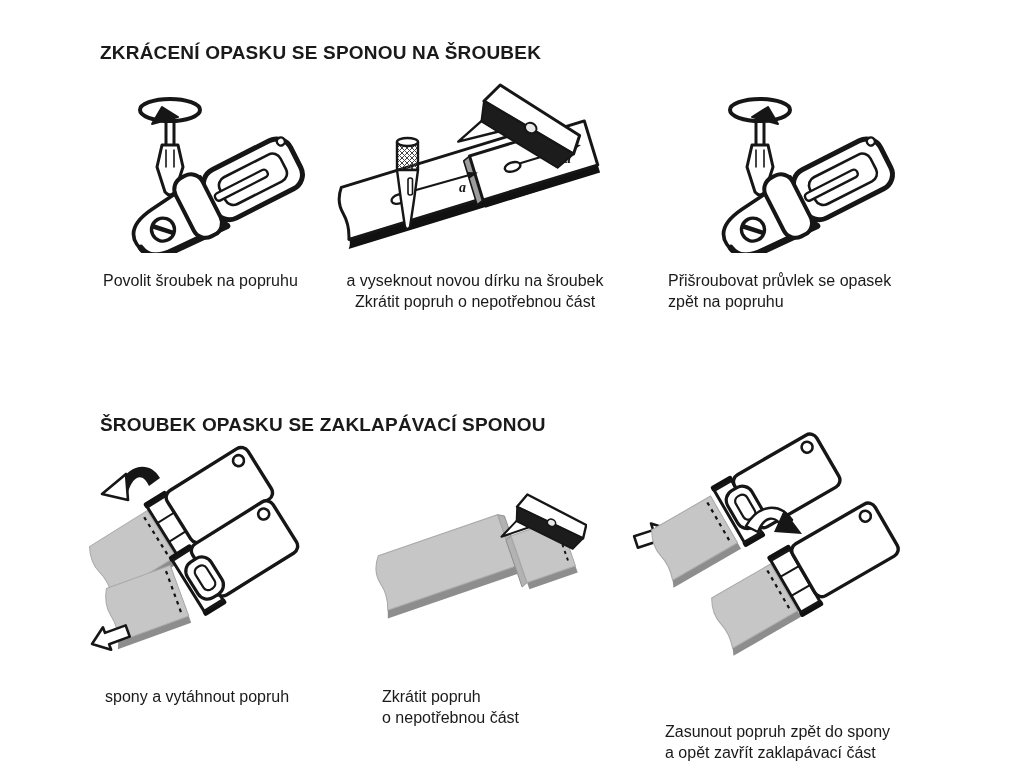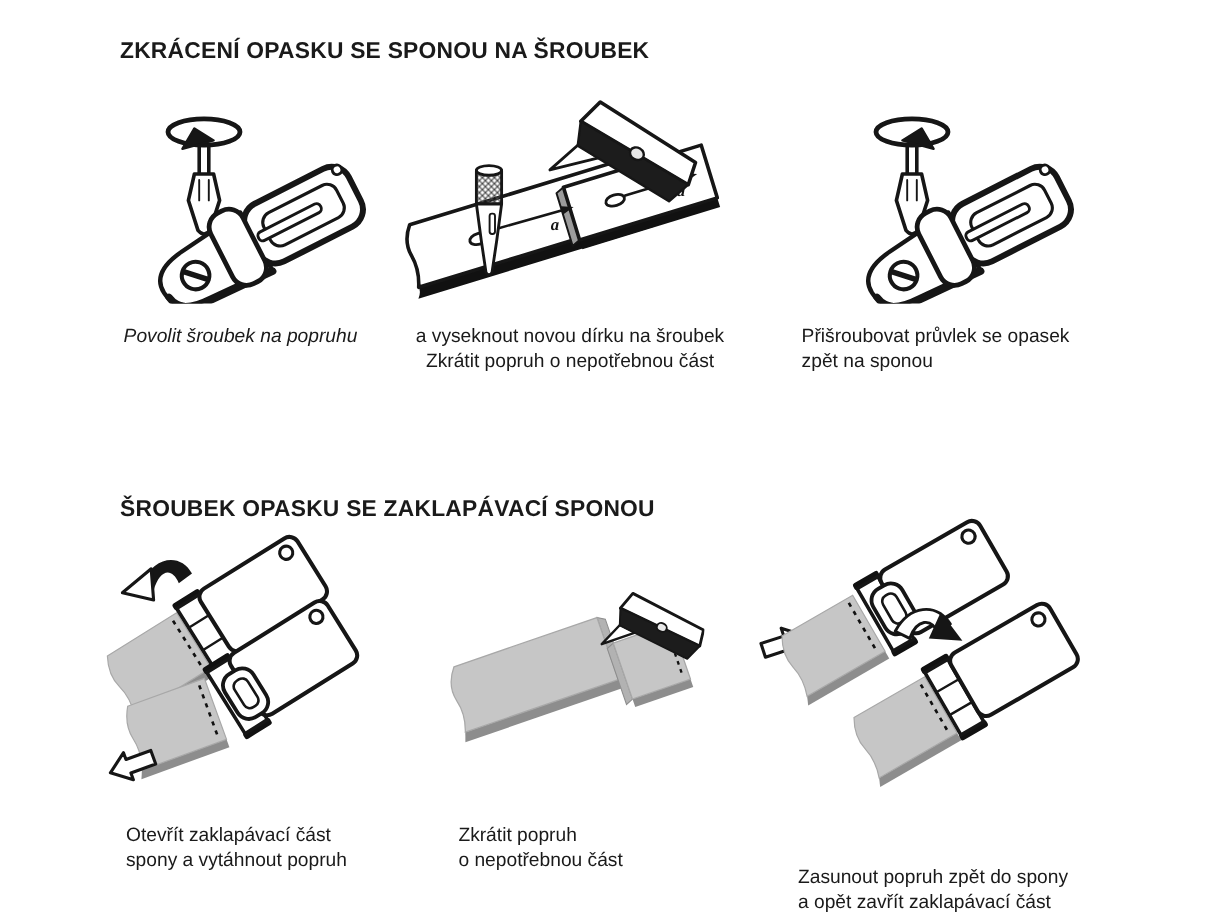--- a/index.html
+++ b/index.html
@@ -13,21 +13,21 @@
   .caption{font-size:16px;line-height:21px;white-space:nowrap;}
   .caption.center{text-align:center;}
   svg{display:block;}
   svg *{vector-effect:none;}
   .outline{stroke:#161616;stroke-linejoin:round;stroke-linecap:round;}
   text.dim{font-family:"Liberation Serif", serif;font-style:italic;font-weight:700;font-size:14px;fill:#161616;}
 </style>
 </head>
 <body>
 
-<div class="abs title" style="left:100px;top:32px;">ZKRÁCENÍ OPASKU SE SPONOU NA ŠROUBEK</div>
+<div class="abs title" style="left:100px;top:42px;">ZKRÁCENÍ OPASKU SE SPONOU NA ŠROUBEK</div>
 
 <svg class="abs" style="left:100px;top:88px;" width="215" height="165" viewBox="0 0 215 165">
   <defs>
     <pattern id="hatch" width="5" height="5" patternUnits="userSpaceOnUse">
       <path d="M0,5 L5,0 M0,0 L5,5" stroke="#444" stroke-width="1"></path>
     </pattern>
   </defs>
   <g transform="translate(70,22)">
     <ellipse cx="0" cy="0" rx="30" ry="11" fill="none" class="outline" stroke-width="4"></ellipse>
     <polygon points="-18,14 8,7 -8,-3" fill="#161616" class="outline" stroke-width="2"></polygon>
@@ -102,30 +102,30 @@
     <rect x="-20" y="-27" width="96" height="54" rx="16" fill="#fff" class="outline" stroke-width="5"></rect>
     <rect x="-6" y="-15" width="68" height="30" rx="9" fill="#fff" class="outline" stroke-width="2.6"></rect>
     <rect x="-14" y="-4" width="58" height="8" rx="3.5" fill="#fff" class="outline" stroke-width="2.4"></rect>
     <circle cx="70" cy="-21" r="4" fill="#fff" class="outline" stroke-width="2.4"></circle>
     <rect x="-48" y="-34" width="30" height="66" rx="13" fill="#fff" class="outline" stroke-width="4"></rect>
     <circle cx="-75" cy="4" r="11.5" fill="#fff" class="outline" stroke-width="3.4"></circle>
     <path d="M-82,-3 L-68,11" class="outline" stroke-width="4.6"></path>
   </g>
 </svg>
 
-<div class="abs caption" style="left:103px;top:270px;font-style:italic;">
+<div class="abs caption" style="left:103px;top:270px;">
   <div>Povolit šroubek na popruhu</div>
 </div>
 <div class="abs caption center" style="left:330px;top:270px;width:290px;">
   <div>a vyseknout novou dírku na šroubek</div>
   <div>Zkrátit popruh o nepotřebnou část</div>
 </div>
 <div class="abs caption" style="left:668px;top:270px;">
   <div>Přišroubovat průvlek se opasek</div>
-  <div>zpět na sponou</div>
+  <div>zpět na popruhu</div>
 </div>
 
 <div class="abs title" style="left:100px;top:414px;">ŠROUBEK OPASKU SE ZAKLAPÁVACÍ SPONOU</div>
 
 <svg class="abs" style="left:82px;top:442px;" width="248" height="218" viewBox="0 0 248 218">
   <g transform="translate(-1,110) rotate(-32)">
     <path d="M3,54 H78 V61 H0 Z" fill="#8d8d8d"></path>
     <path d="M10,0 H78 V54 H3 Q8,40 5,27 Q2,14 10,0 Z" fill="#c6c6c6" stroke="#a8a8a8" stroke-width="1"></path>
     <path d="M72,4 V50" stroke="#111" stroke-width="2.2" stroke-dasharray="3.5 4.5" fill="none"></path>
     <rect x="78" y="-8" width="26" height="6" rx="2" fill="#111"></rect>
@@ -205,21 +205,20 @@
     <rect x="102" y="-5" width="95" height="60" rx="8" fill="#fff" class="outline" stroke-width="3.4"></rect>
     <circle cx="184" cy="6" r="5.5" fill="#fff" class="outline" stroke-width="2.6"></circle>
   </g>
   <g>
     <path d="M118,96 C130,74 152,72 164,90 L154,98 C148,84 136,86 130,102 Z" fill="#fff" class="outline" stroke-width="2.4"></path>
     <polygon points="174,104 156,80 146,102" fill="#161616"></polygon>
   </g>
 </svg>
 
 <div class="abs caption" style="left:105px;top:686px;">
-  <div>Otevřít zaklapávací část</div>
   <div>spony a vytáhnout popruh</div>
 </div>
 <div class="abs caption" style="left:382px;top:686px;">
   <div>Zkrátit popruh</div>
   <div>o nepotřebnou část</div>
 </div>
 <div class="abs caption" style="left:665px;top:686px;margin-top:35px;">
   <div>Zasunout popruh zpět do spony</div>
   <div>a opět zavřít zaklapávací část</div>
 </div>

